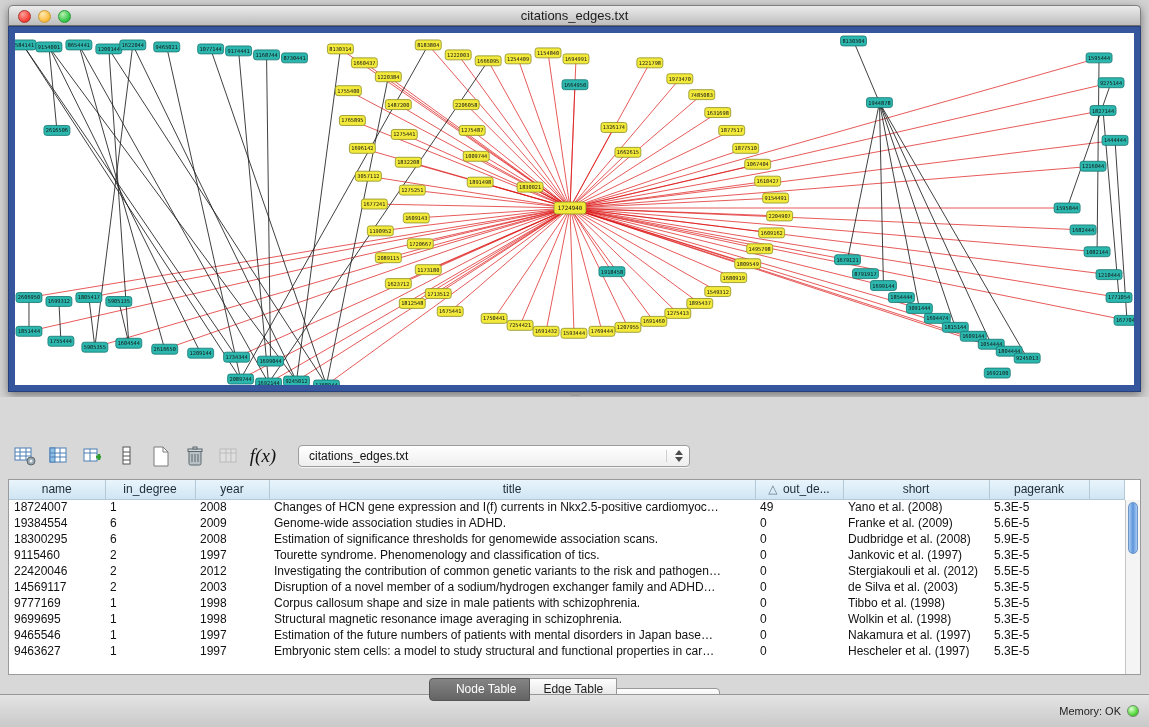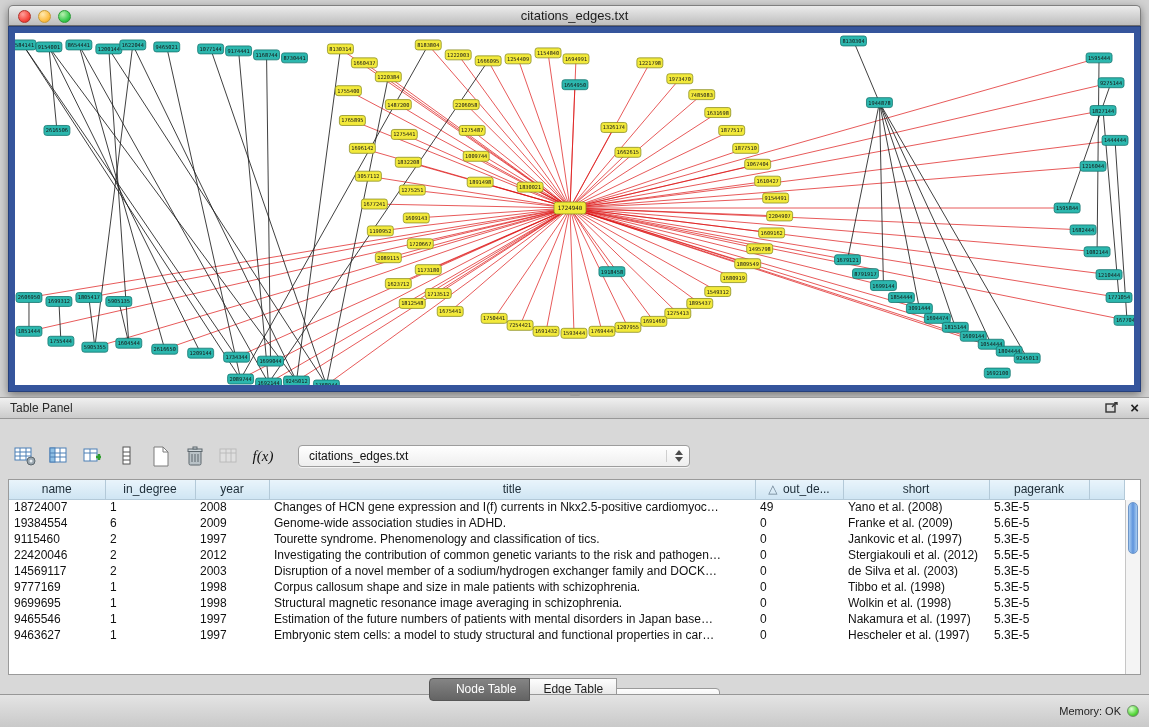--- a/index.html
+++ b/index.html
@@ -38,21 +38,21 @@
     display:flex; align-items:center; padding:0 10px; }
   .panel-title{ font-size:12px; color:#2a2a2a; }
   .header-icons{ margin-left:auto; display:flex; align-items:center; gap:12px; }
   .float-icon svg{ display:block; }
   .close-x{ font-size:15px; font-weight:bold; color:#222; line-height:14px; cursor:default; }
 
   .toolbar{ position:absolute; top:44px; left:12px; right:12px; height:30px;
     display:flex; align-items:center; gap:8px; }
   .tbtn{ width:26px; height:26px; display:flex; align-items:center; justify-content:center; border-radius:3px; }
   .tbtn.disabled{ opacity:.45; }
-  .fx{ font-family:"Liberation Serif", serif; font-style:italic; font-size:15px; color:#111; }
+  .fx{ font-family:"Liberation Serif", serif; font-style:italic; font-size:19px; color:#111; }
 
   .dropdown{ margin-left:14px; width:392px; height:22px; background:linear-gradient(#ffffff,#eeeeee);
     border:1px solid #9d9d9d; border-radius:4px; display:flex; align-items:center;
     padding:0 6px 0 10px; font-size:12px; color:#111; box-shadow:0 1px 0 rgba(255,255,255,.7); }
   .dd-arrows{ margin-left:auto; padding-left:8px; border-left:1px solid #cfcfcf;
     display:flex; flex-direction:column; gap:2px; align-items:center; }
   .tri-up{ width:0; height:0; border-left:4px solid transparent; border-right:4px solid transparent; border-bottom:5px solid #4c4c4c; }
   .tri-down{ width:0; height:0; border-left:4px solid transparent; border-right:4px solid transparent; border-top:5px solid #4c4c4c; }
 
   .table-wrap{ position:absolute; top:82px; left:8px; right:8px; bottom:52px;
@@ -690,32 +690,20 @@
       </svg>
     </div>
   </div>
 </div>
 
 <div class="splitter">
     <div class="grip"></div>
   </div>
 
 <div class="table-panel">
-  <div class="panel-header">
-    <span class="panel-title">Table Panel</span>
-    <div class="header-icons">
-      <span class="float-icon">
-        <svg width="13" height="12">
-            <rect x="1" y="2" width="9" height="8" fill="none" stroke="#333" stroke-width="1.4"></rect>
-            <path d="M7 5 L12 0 M9 0 h3 v3" stroke="#333" stroke-width="1.4" fill="none"></path>
-          </svg>
-      </span>
-      <span class="close-x">×</span>
-    </div>
-  </div>
 
   <div class="toolbar">
     <span class="tbtn">
       <svg width="22" height="20">
           <rect x="1" y="2" width="16" height="12" fill="#ffffff" stroke="#4a7fb5"></rect>
           <line x1="1" y1="6" x2="17" y2="6" stroke="#4a7fb5"></line>
           <line x1="1" y1="10" x2="17" y2="10" stroke="#4a7fb5"></line>
           <line x1="6" y1="2" x2="6" y2="14" stroke="#4a7fb5"></line>
           <line x1="12" y1="2" x2="12" y2="14" stroke="#4a7fb5"></line>
           <circle cx="17" cy="15" r="4" fill="#9aa6ae" stroke="#5b666d"></circle>
@@ -823,20 +811,30 @@
             <td>19384554</td>
             <td>6</td>
             <td>2009</td>
             <td>Genome-wide association studies in ADHD.</td>
             <td>0</td>
             <td>Franke et al. (2009)</td>
             <td>5.6E-5</td>
             <td></td>
           </tr>
           <tr>
+            <td>18300295</td>
+            <td>6</td>
+            <td>2008</td>
+            <td>Estimation of significance thresholds for genomewide association scans.</td>
+            <td>0</td>
+            <td>Dudbridge et al. (2008)</td>
+            <td>5.9E-5</td>
+            <td></td>
+          </tr>
+          <tr>
             <td>9115460</td>
             <td>2</td>
             <td>1997</td>
             <td>Tourette syndrome. Phenomenology and classification of tics.</td>
             <td>0</td>
             <td>Jankovic et al. (1997)</td>
             <td>5.3E-5</td>
             <td></td>
           </tr>
           <tr>
@@ -846,21 +844,21 @@
             <td>Investigating the contribution of common genetic variants to the risk and pathogen…</td>
             <td>0</td>
             <td>Stergiakouli et al. (2012)</td>
             <td>5.5E-5</td>
             <td></td>
           </tr>
           <tr>
             <td>14569117</td>
             <td>2</td>
             <td>2003</td>
-            <td>Disruption of a novel member of a sodium/hydrogen exchanger family and DOCK…</td>
+            <td>Disruption of a novel member of a sodium/hydrogen exchanger family and ADHD…</td>
             <td>0</td>
             <td>de Silva et al. (2003)</td>
             <td>5.3E-5</td>
             <td></td>
           </tr>
           <tr>
             <td>9777169</td>
             <td>1</td>
             <td>1998</td>
             <td>Corpus callosum shape and size in male patients with schizophrenia.</td>

